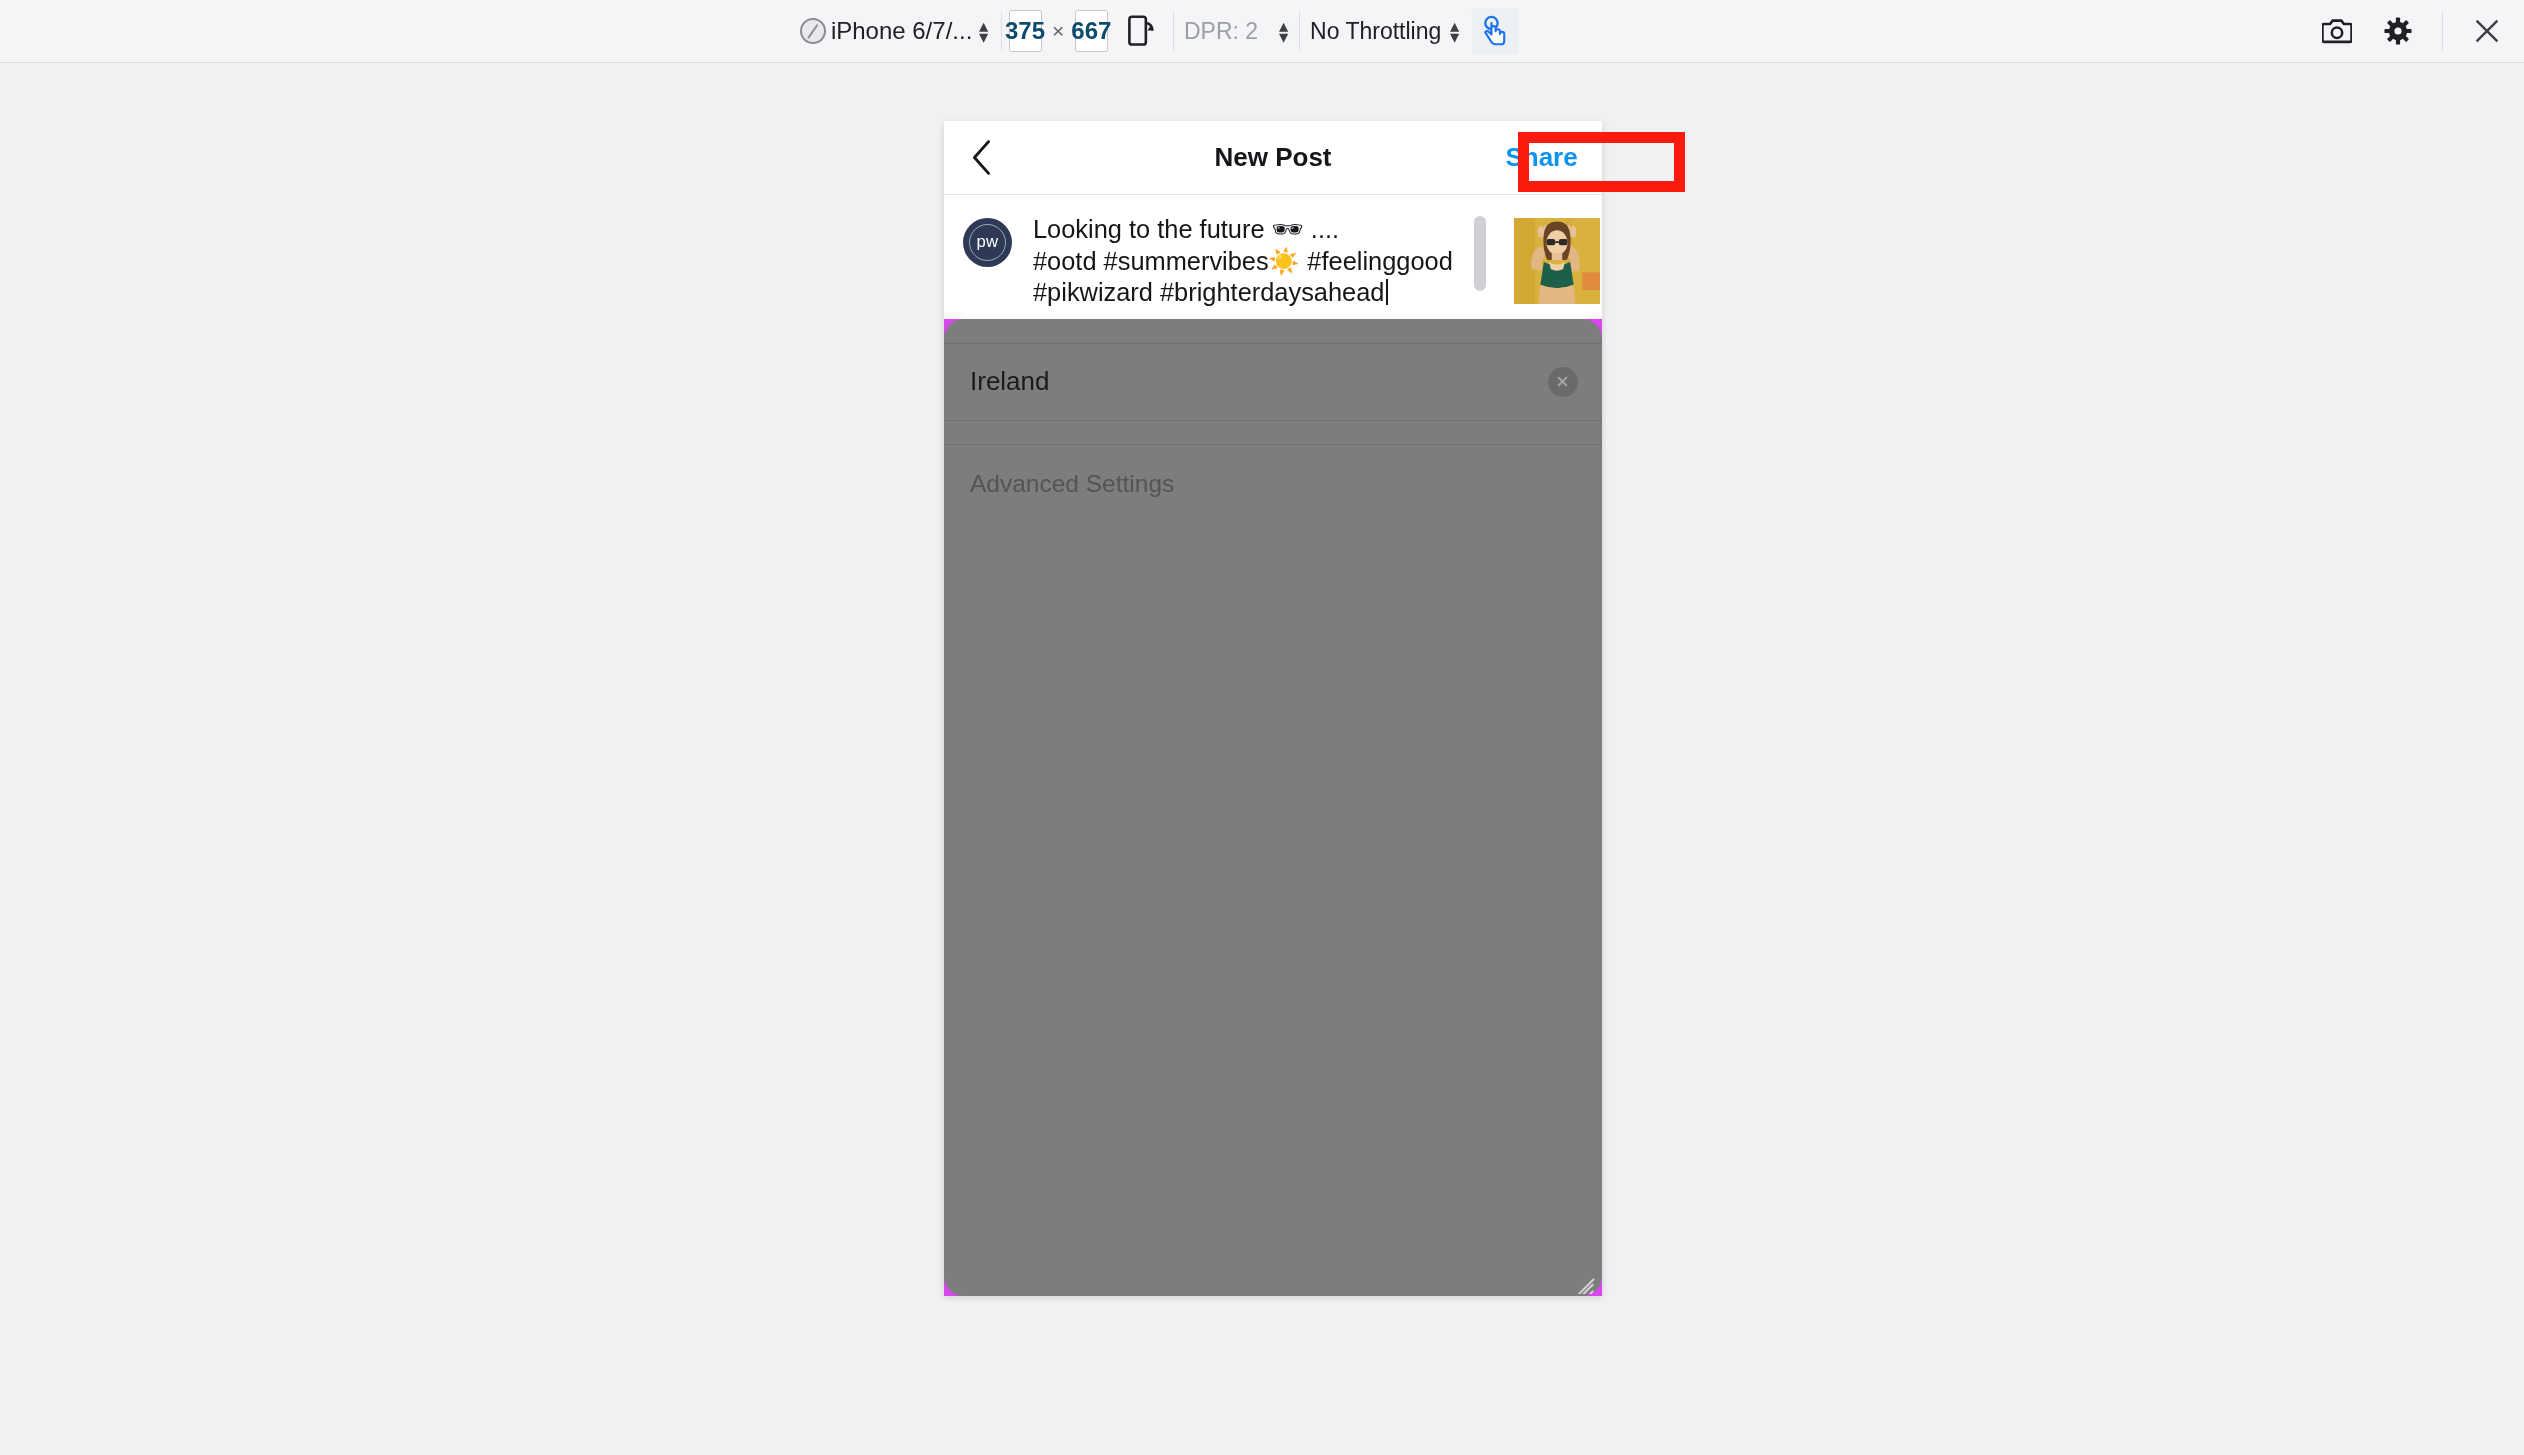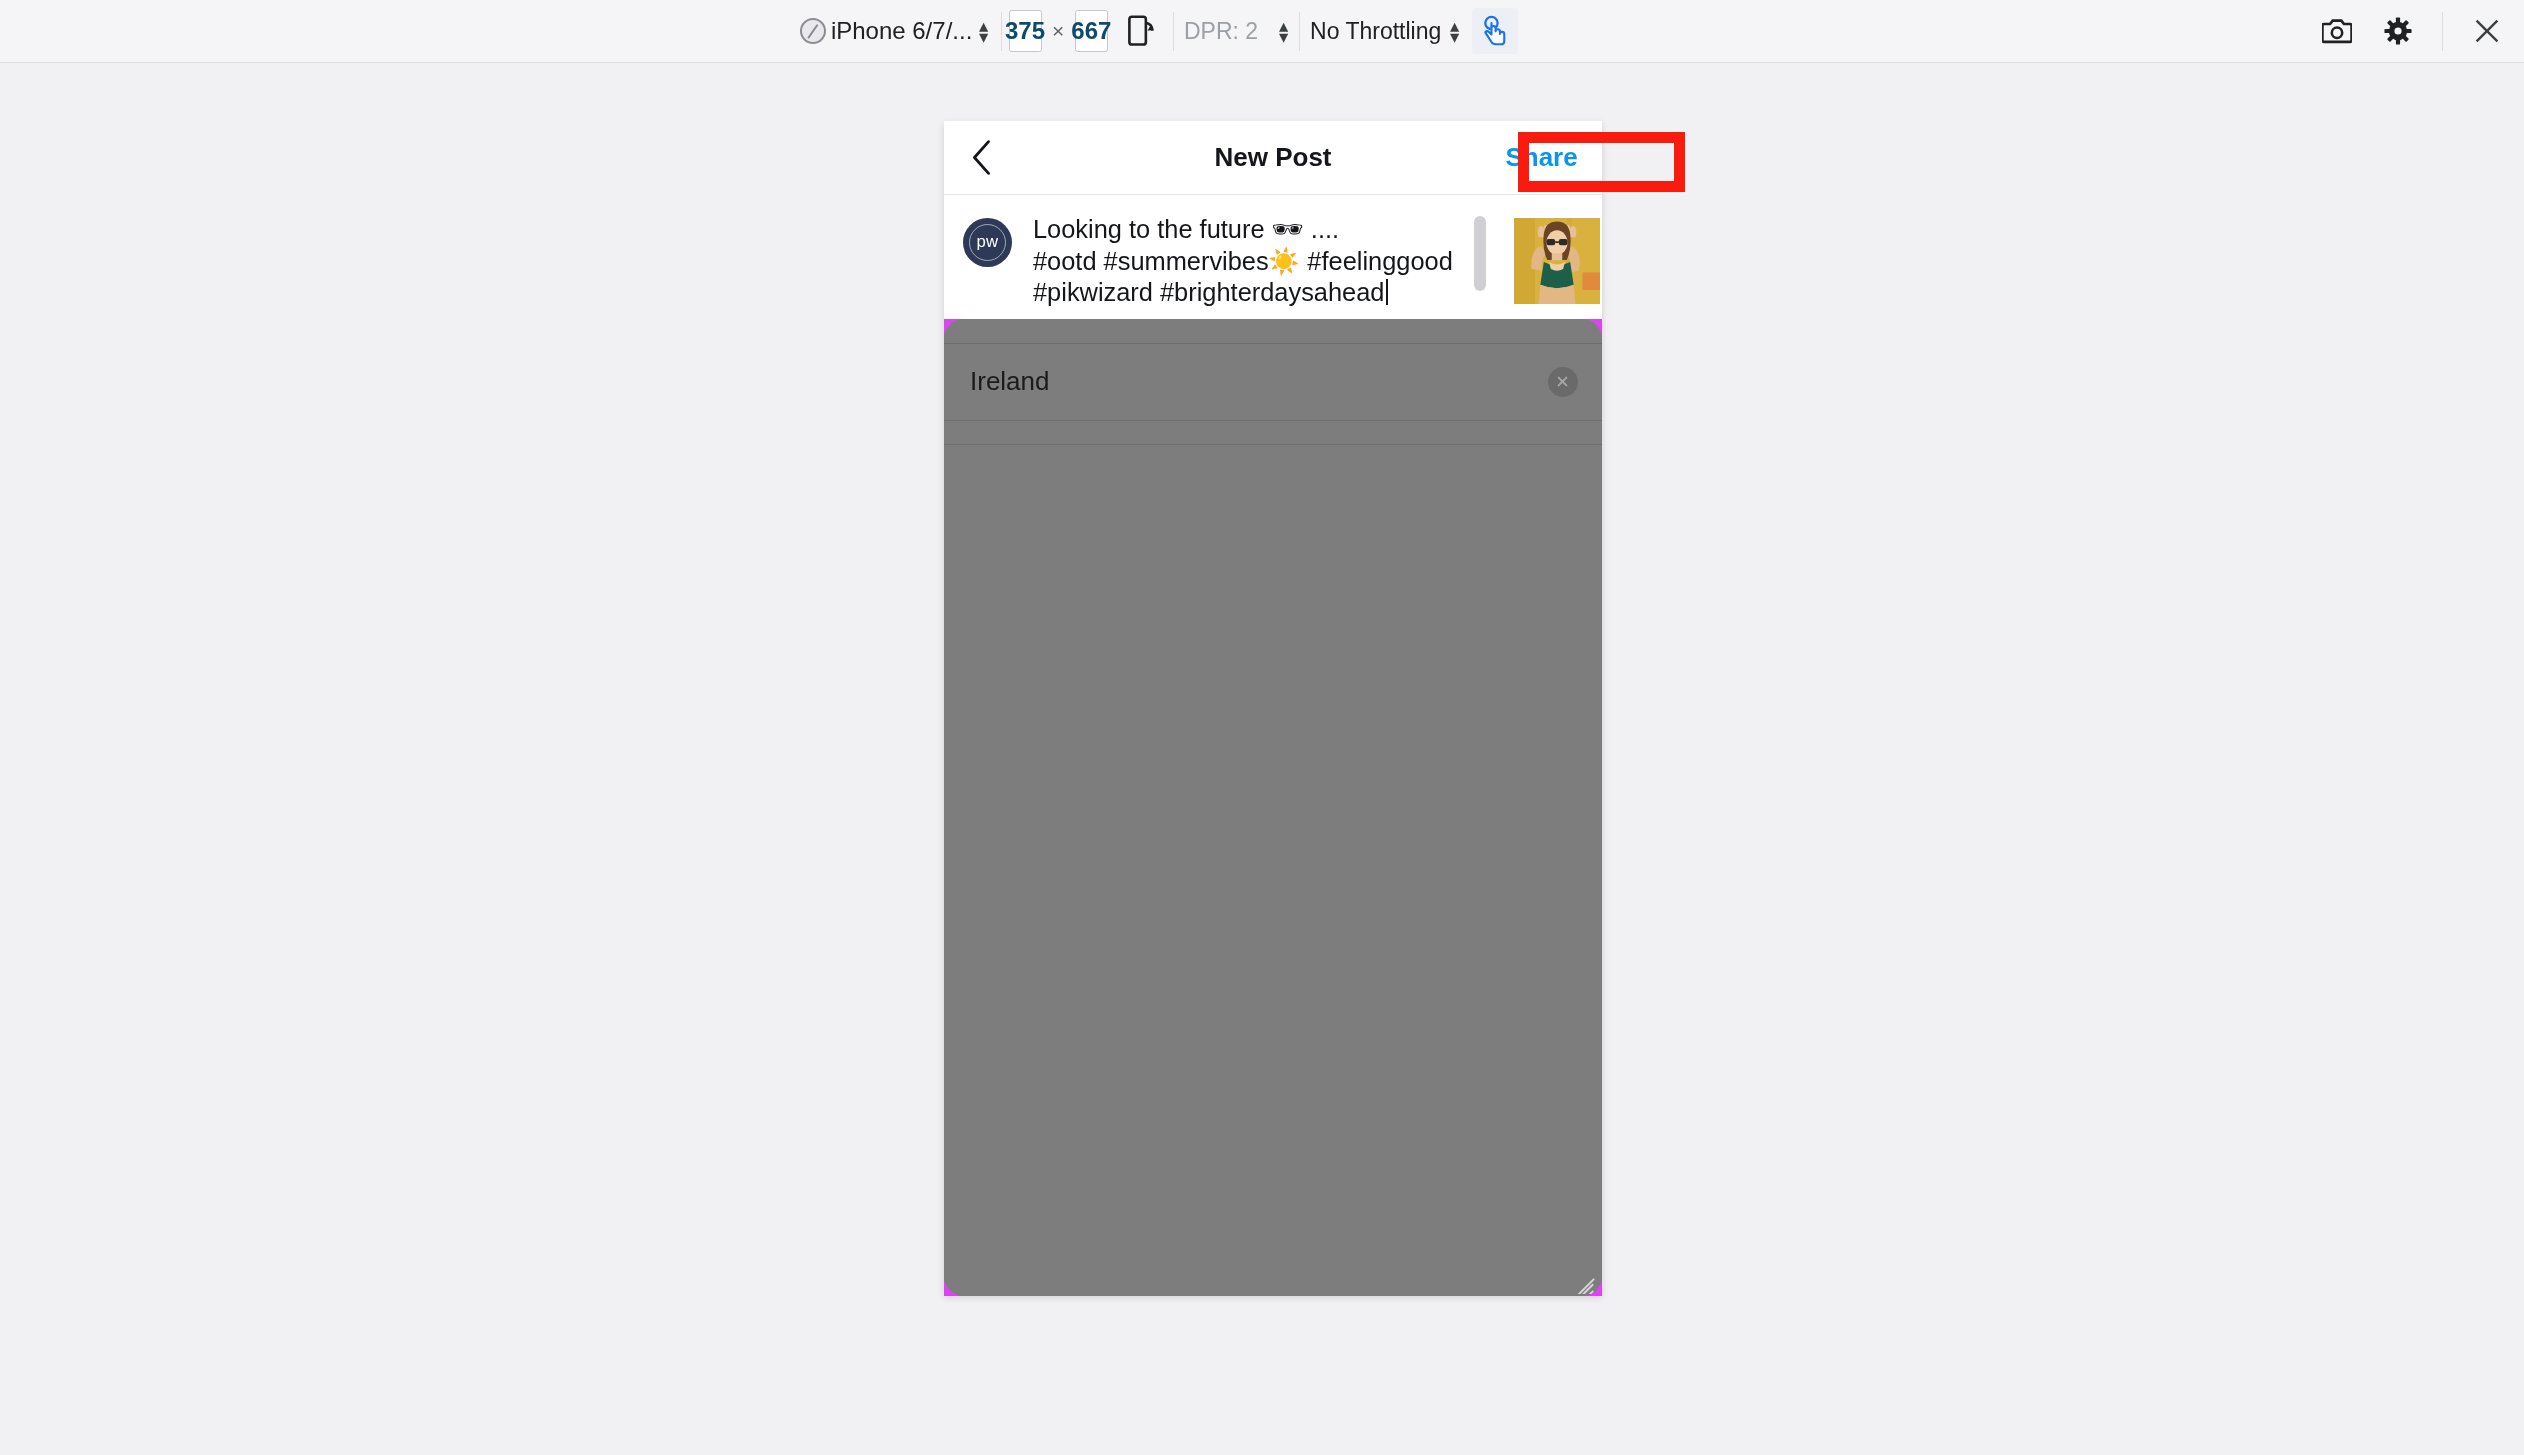--- a/index.html
+++ b/index.html
@@ -491,20 +491,23 @@
       <span class="clear-x">
         <svg width="19" height="19" viewBox="0 0 22 22">
           <path d="M6.5 6.5 L15.5 15.5 M15.5 6.5 L6.5 15.5" stroke="#a8a8a8" stroke-width="2.2" stroke-linecap="round"></path>
         </svg>
       </span>
     </div>
 
     <div class="gap-row"></div>
 
 
+    <div class="advanced-row">
+      <span class="advanced-label">Advanced Settings</span>
+    </div>
   </div>
 
   <div id="resize-handle">
     <i style="width:26px; left:1.8px;  top:23px;"></i>
     <i style="width:19px; left:7px;  top:26px;"></i>
     <i style="width:12.3px; left:13px; top:30px;"></i>
   </div>
 </div>
 
 <div id="share-highlight"></div>

